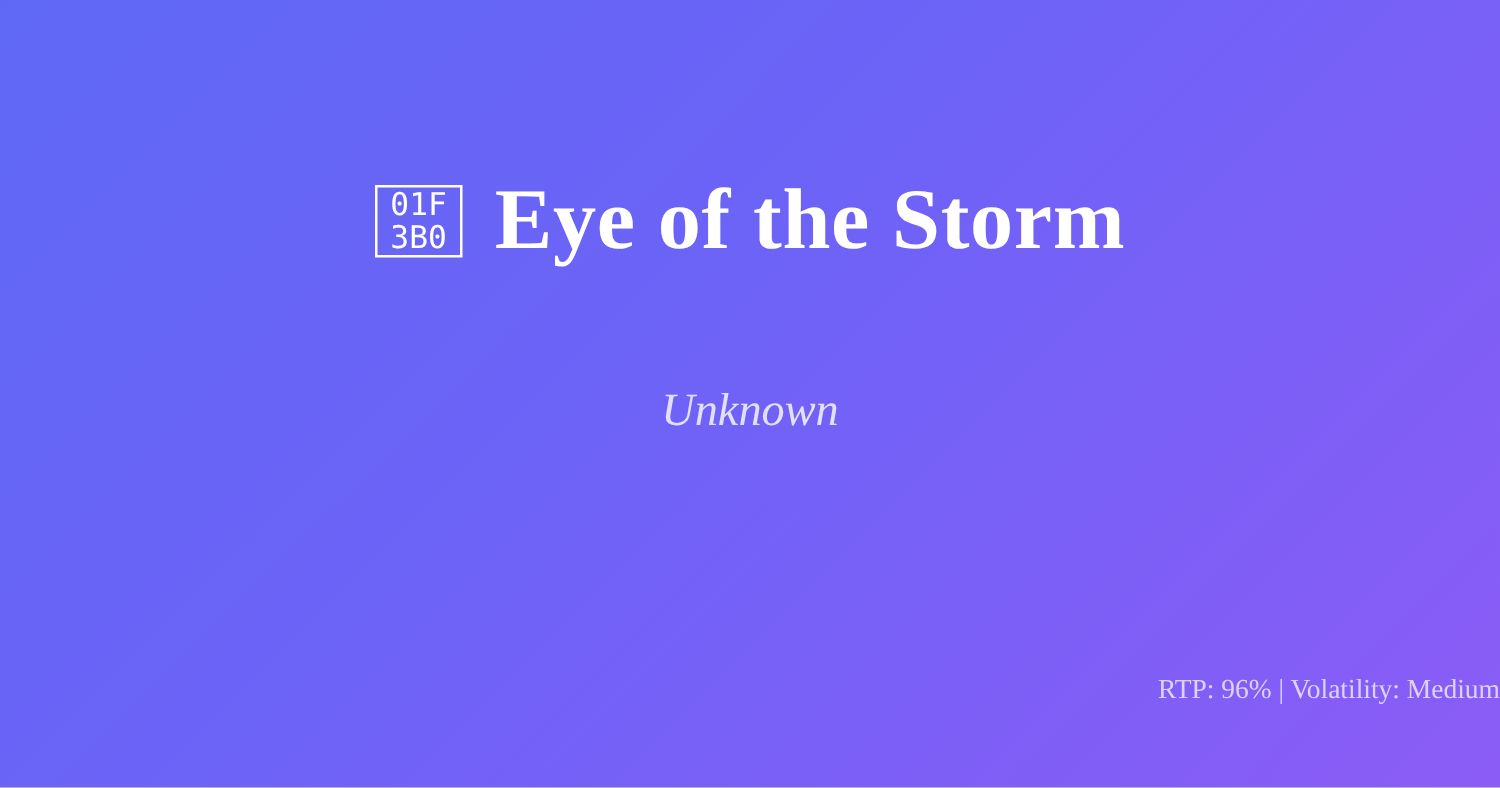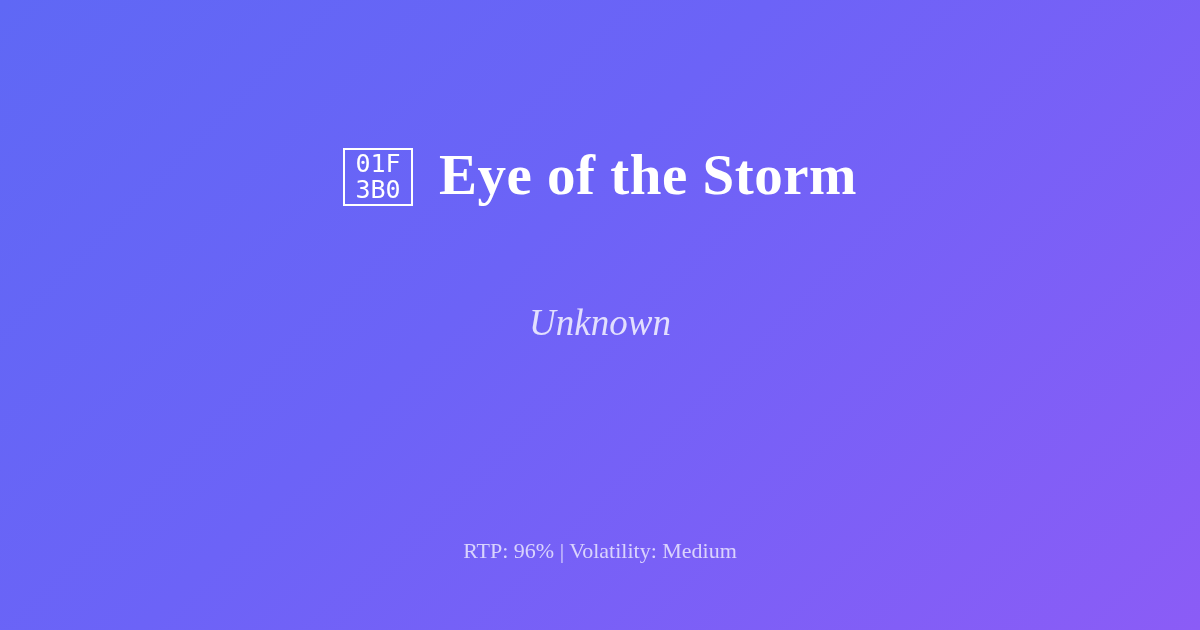--- a/index.html
+++ b/index.html
@@ -72,21 +72,21 @@
   }
 
   .tofu-row {
     display: block;
     font-weight: 400;
   }
 
   .game-title {
     font-family: "Liberation Serif", "DejaVu Serif", serif;
     font-weight: 700;
-    font-size: 57px;
+    font-size: 69px;
     line-height: 1.05;
     color: #ffffff;
     letter-spacing: 0.5px;
     margin: 0;
   }
 
   .game-subtitle {
     font-family: "Liberation Serif", "DejaVu Serif", serif;
     font-weight: 400;
     font-size: 37px;
@@ -97,21 +97,21 @@
     text-align: center;
     font-style: italic;
   }
 
   
   .stats-footer {
     position: absolute;
     left: 0;
     right: 0;
     bottom: 66px;
-    text-align: center;
+    text-align: right;
   }
 
   .stats-line {
     display: inline-block;
     font-family: "Liberation Serif", "DejaVu Serif", serif;
     font-weight: 400;
     font-size: 22px;
     line-height: 1.2;
     color: rgba(255, 255, 255, 0.72);
     white-space: nowrap;

